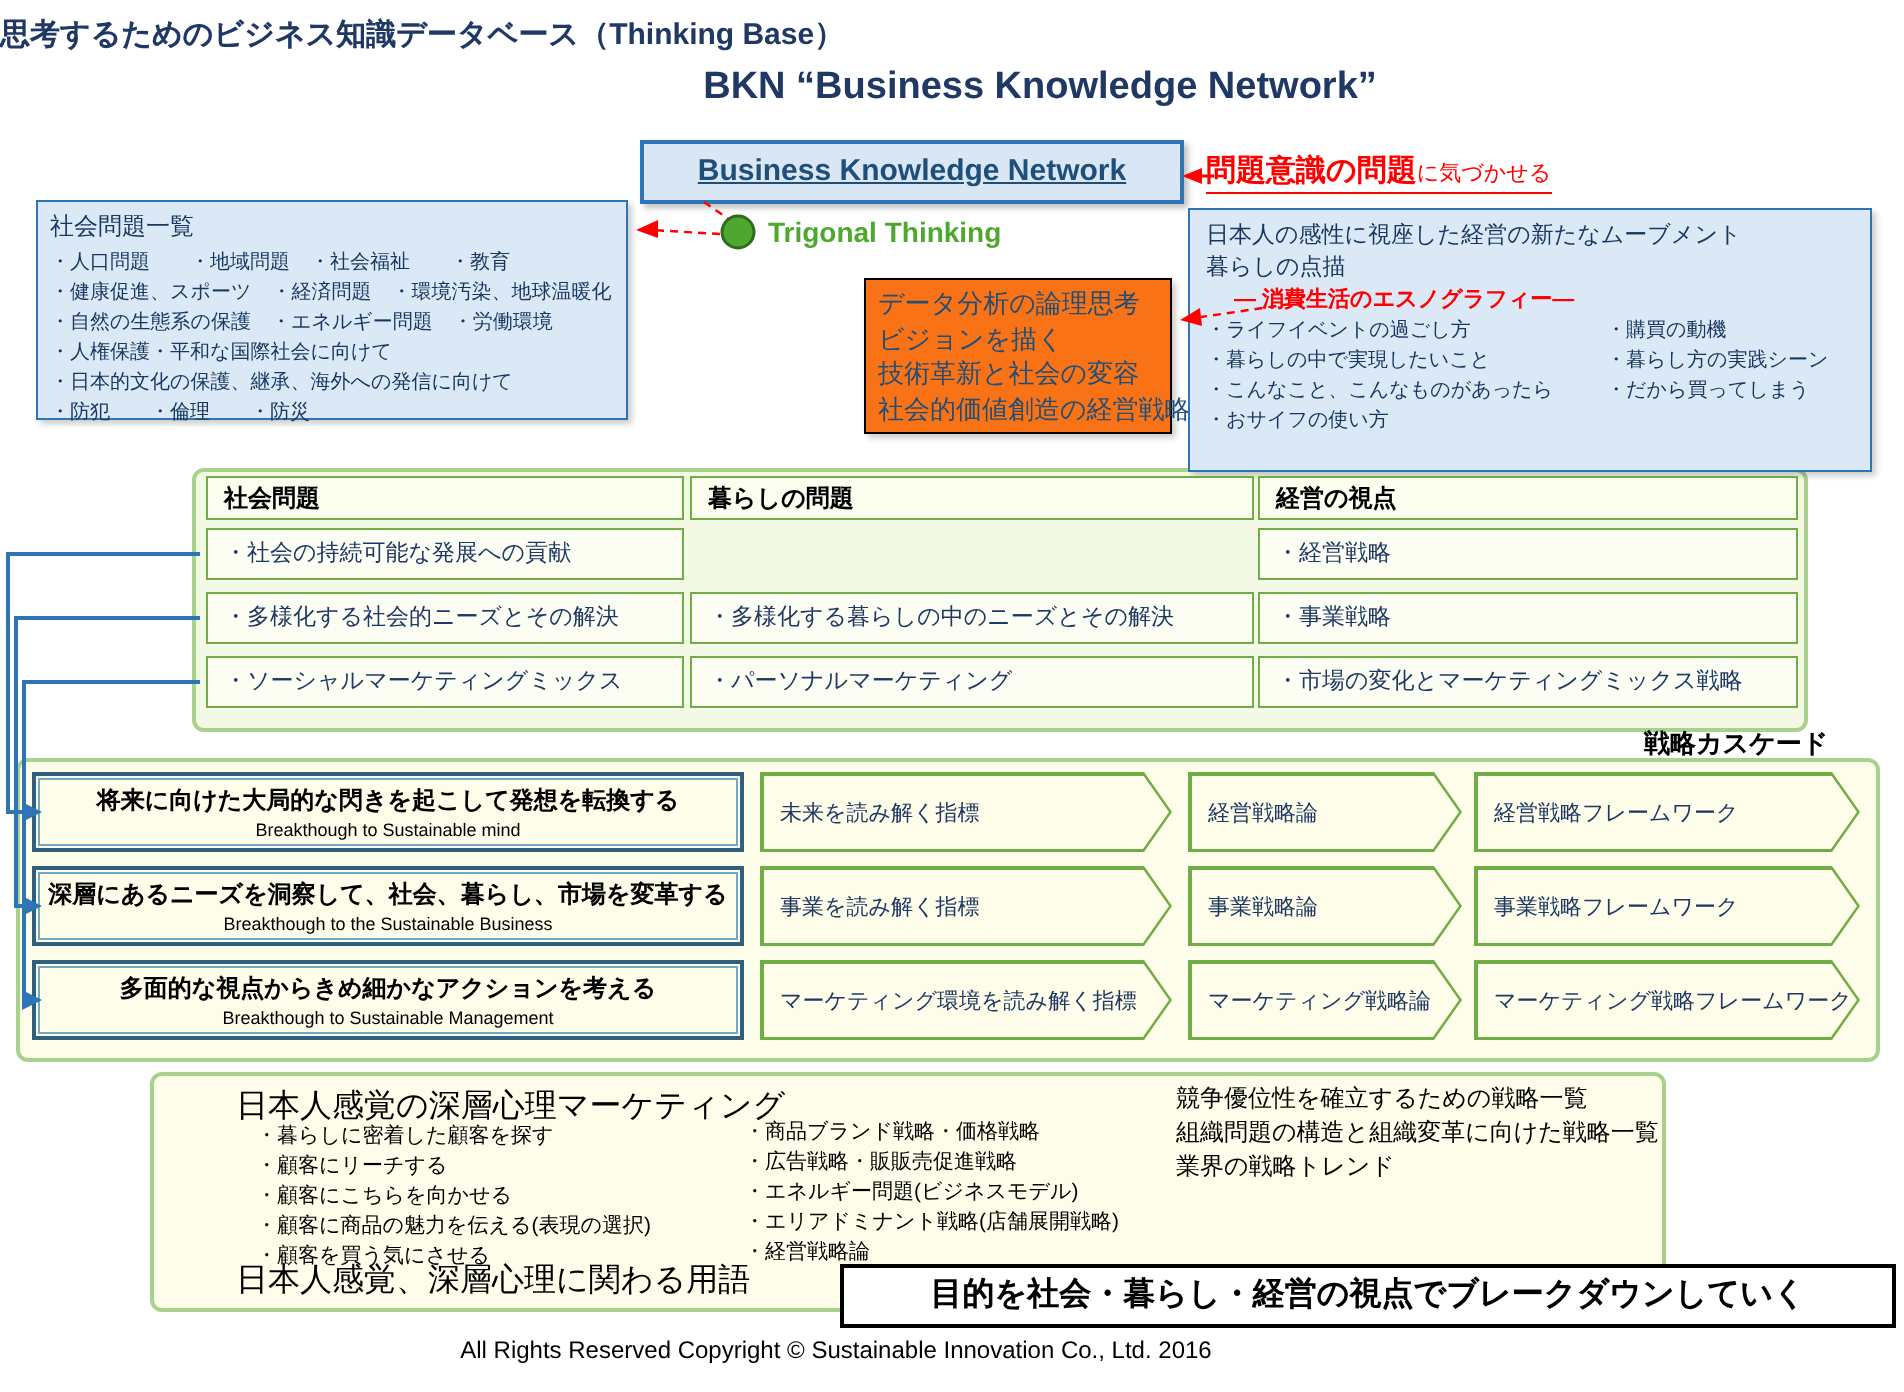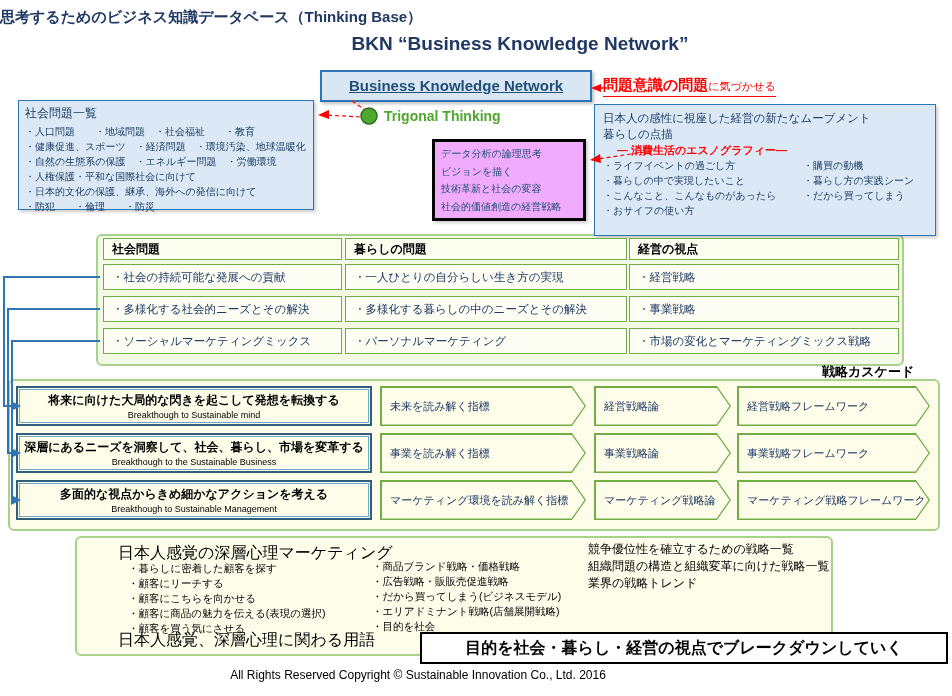--- a/index.html
+++ b/index.html
@@ -12,22 +12,22 @@
            text-align:center;font-size:15px;font-weight:bold;color:#1f4e79;text-decoration:underline;
            line-height:28px;}
   .red-note{white-space:nowrap;border-bottom:1.5px solid #ff0000;padding-bottom:1px;}
   .red-big{color:#ff0000;font-weight:bold;font-size:15px;}
   .red-small{color:#ff0000;font-size:11px;}
   .blue-box{background:#dbe9f7;border:1px solid #2e75b6;box-shadow:2px 2px 3px rgba(0,0,0,.2);
             color:#17375e;}
   .box-title{font-size:12px;color:#17375e;margin-bottom:2px;}
   .small-line{font-size:10px;line-height:15px;white-space:nowrap;color:#17375e;}
   .trigonal{font-size:14px;font-weight:bold;color:#4ea72e;white-space:nowrap;}
-  .center-box{background:#f0abfc;border:3px solid #000000;box-shadow:2px 2px 3px rgba(0,0,0,.2);
-              color:#1f4e79;font-size:10px;line-height:17.5px;padding:3px 6px;white-space:nowrap;}
+  .center-box{background:#f97316;border:1px solid #000000;box-shadow:2px 2px 3px rgba(0,0,0,.2);
+              color:#1f4e79;font-size:13px;line-height:17.5px;padding:3px 6px;white-space:nowrap;}
   .rb-line{font-size:11.5px;line-height:16px;white-space:nowrap;color:#17375e;}
   .rb-red{font-size:11px;font-weight:bold;color:#ff0000;line-height:16px;white-space:nowrap;}
   .rb-cols{display:flex;}
   .matrix-panel{background:#f4f9e6;border:2px solid #a9d18e;border-radius:6px;}
   .mx-header{background:#fbfdee;border:1.2px solid #70ad47;font-size:12px;font-weight:bold;color:#000;
              line-height:20px;padding-left:8px;white-space:nowrap;}
   .mx-cell{background:#fcfef4;border:1px solid #70ad47;font-size:11.5px;color:#1f3864;
            line-height:24px;padding-left:8px;white-space:nowrap;}
   .cascade-label{font-size:13px;font-weight:bold;color:#000;white-space:nowrap;}
   .cascade-panel{background:#fdfde9;border:2px solid #a9d18e;border-radius:6px;}
@@ -107,21 +107,20 @@
         <div class="small-line">・だから買ってしまう</div>
       </div>
     </div>
   </div>
 
   <div class="abs mx-header" style="left:103px;top:238px;width:229px;">社会問題</div>
   <div class="abs mx-header" style="left:345px;top:238px;width:272px;">暮らしの問題</div>
   <div class="abs mx-header" style="left:629px;top:238px;width:260px;">経営の視点</div>
 
   <div class="abs mx-cell" style="left:103px;top:264px;width:229px;">・社会の持続可能な発展への貢献</div>
-  <div class="abs mx-cell" style="left:345px;top:264px;width:272px;">・一人ひとりの自分らしい生き方の実現</div>
   <div class="abs mx-cell" style="left:629px;top:264px;width:260px;">・経営戦略</div>
   <div class="abs mx-cell" style="left:103px;top:296px;width:229px;">・多様化する社会的ニーズとその解決</div>
   <div class="abs mx-cell" style="left:345px;top:296px;width:272px;">・多様化する暮らしの中のニーズとその解決</div>
   <div class="abs mx-cell" style="left:629px;top:296px;width:260px;">・事業戦略</div>
   <div class="abs mx-cell" style="left:103px;top:328px;width:229px;">・ソーシャルマーケティングミックス</div>
   <div class="abs mx-cell" style="left:345px;top:328px;width:272px;">・パーソナルマーケティング</div>
   <div class="abs mx-cell" style="left:629px;top:328px;width:260px;">・市場の変化とマーケティングミックス戦略</div>
 
   <div class="abs cascade-label" style="left:822px;top:363px;">戦略カスケード</div>
 
@@ -191,23 +190,23 @@
     <div class="bt-line">・顧客にリーチする</div>
     <div class="bt-line">・顧客にこちらを向かせる</div>
     <div class="bt-line">・顧客に商品の魅力を伝える(表現の選択)</div>
     <div class="bt-line">・顧客を買う気にさせる</div>
   </div>
   <div class="abs bt-title" style="left:118px;top:630px;">日本人感覚、深層心理に関わる用語</div>
 
   <div class="abs" style="left:372px;top:559px;">
     <div class="bt-line">・商品ブランド戦略・価格戦略</div>
     <div class="bt-line">・広告戦略・販販売促進戦略</div>
-    <div class="bt-line">・だから買ってしまう(ビジネスモデル)</div>
+    <div class="bt-line">・エネルギー問題(ビジネスモデル)</div>
     <div class="bt-line">・エリアドミナント戦略(店舗展開戦略)</div>
-    <div class="bt-line">・目的を社会</div>
+    <div class="bt-line">・経営戦略論</div>
   </div>
 
   <div class="abs" style="left:588px;top:541px;">
     <div class="bt-right">競争優位性を確立するための戦略一覧</div>
     <div class="bt-right">組織問題の構造と組織変革に向けた戦略一覧</div>
     <div class="bt-right">業界の戦略トレンド</div>
   </div>
 
   <div class="abs callout" style="left:420px;top:632px;width:524px;height:28px;">目的を社会・暮らし・経営の視点でブレークダウンしていく</div>
 

